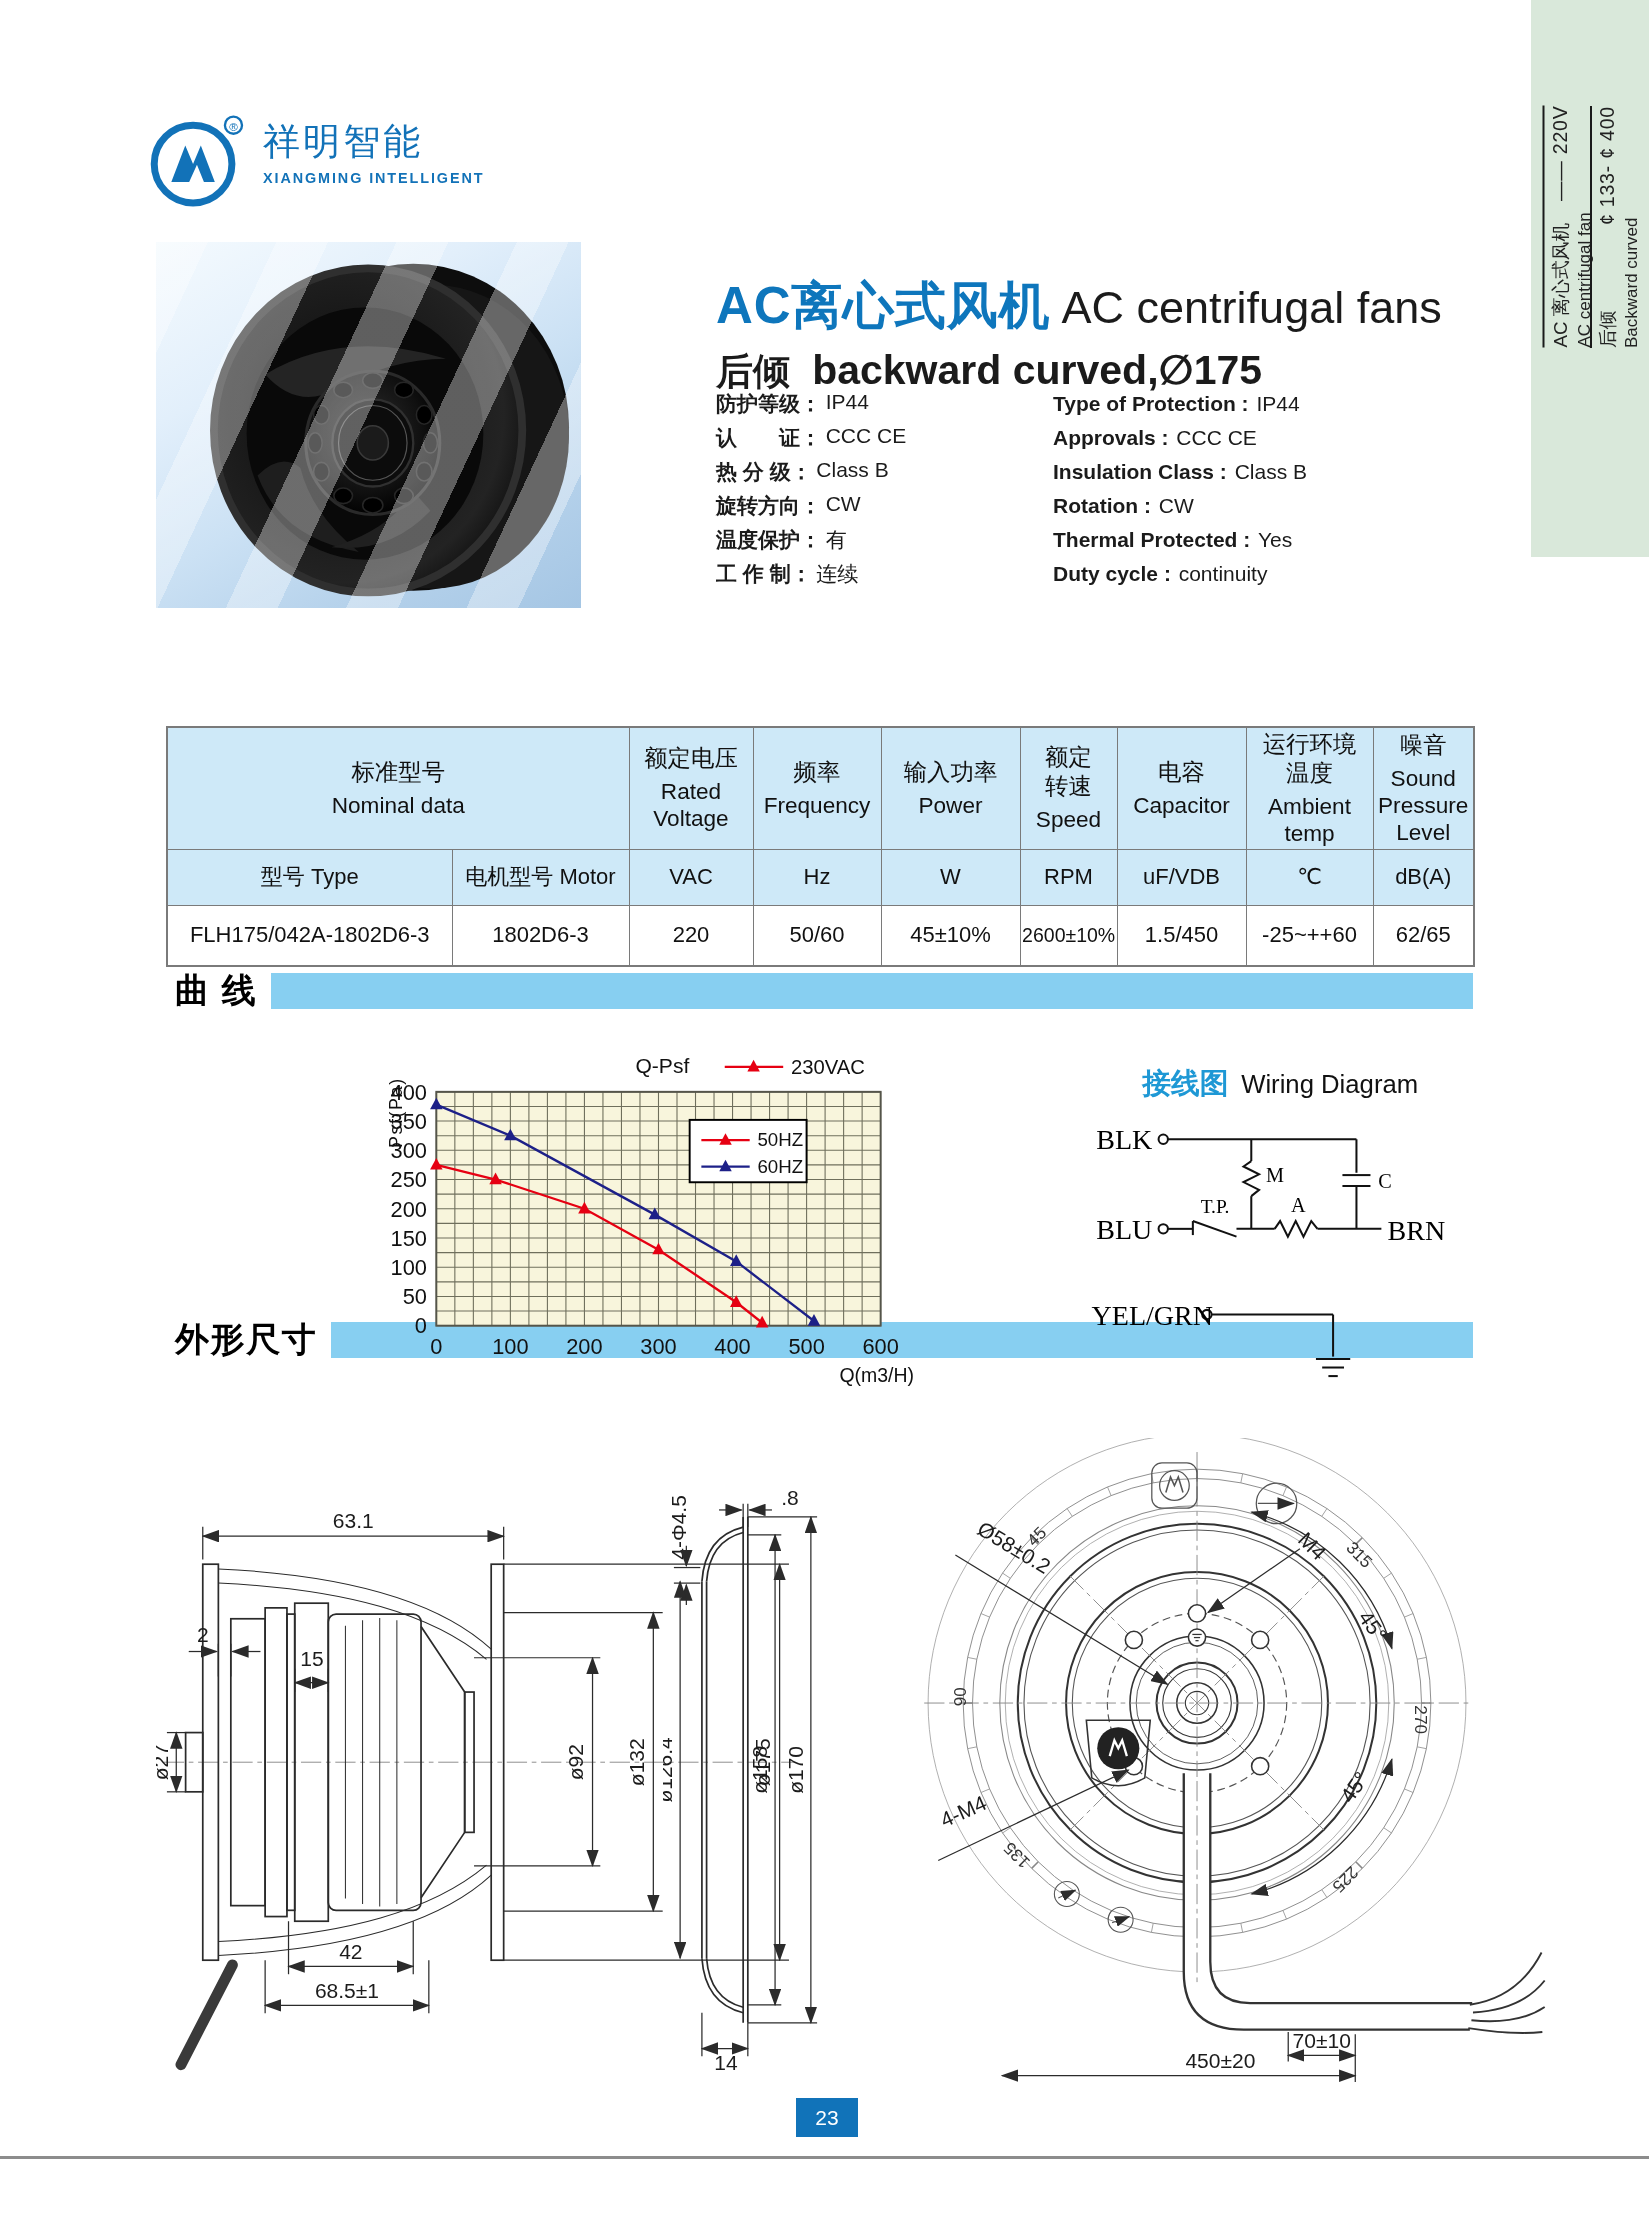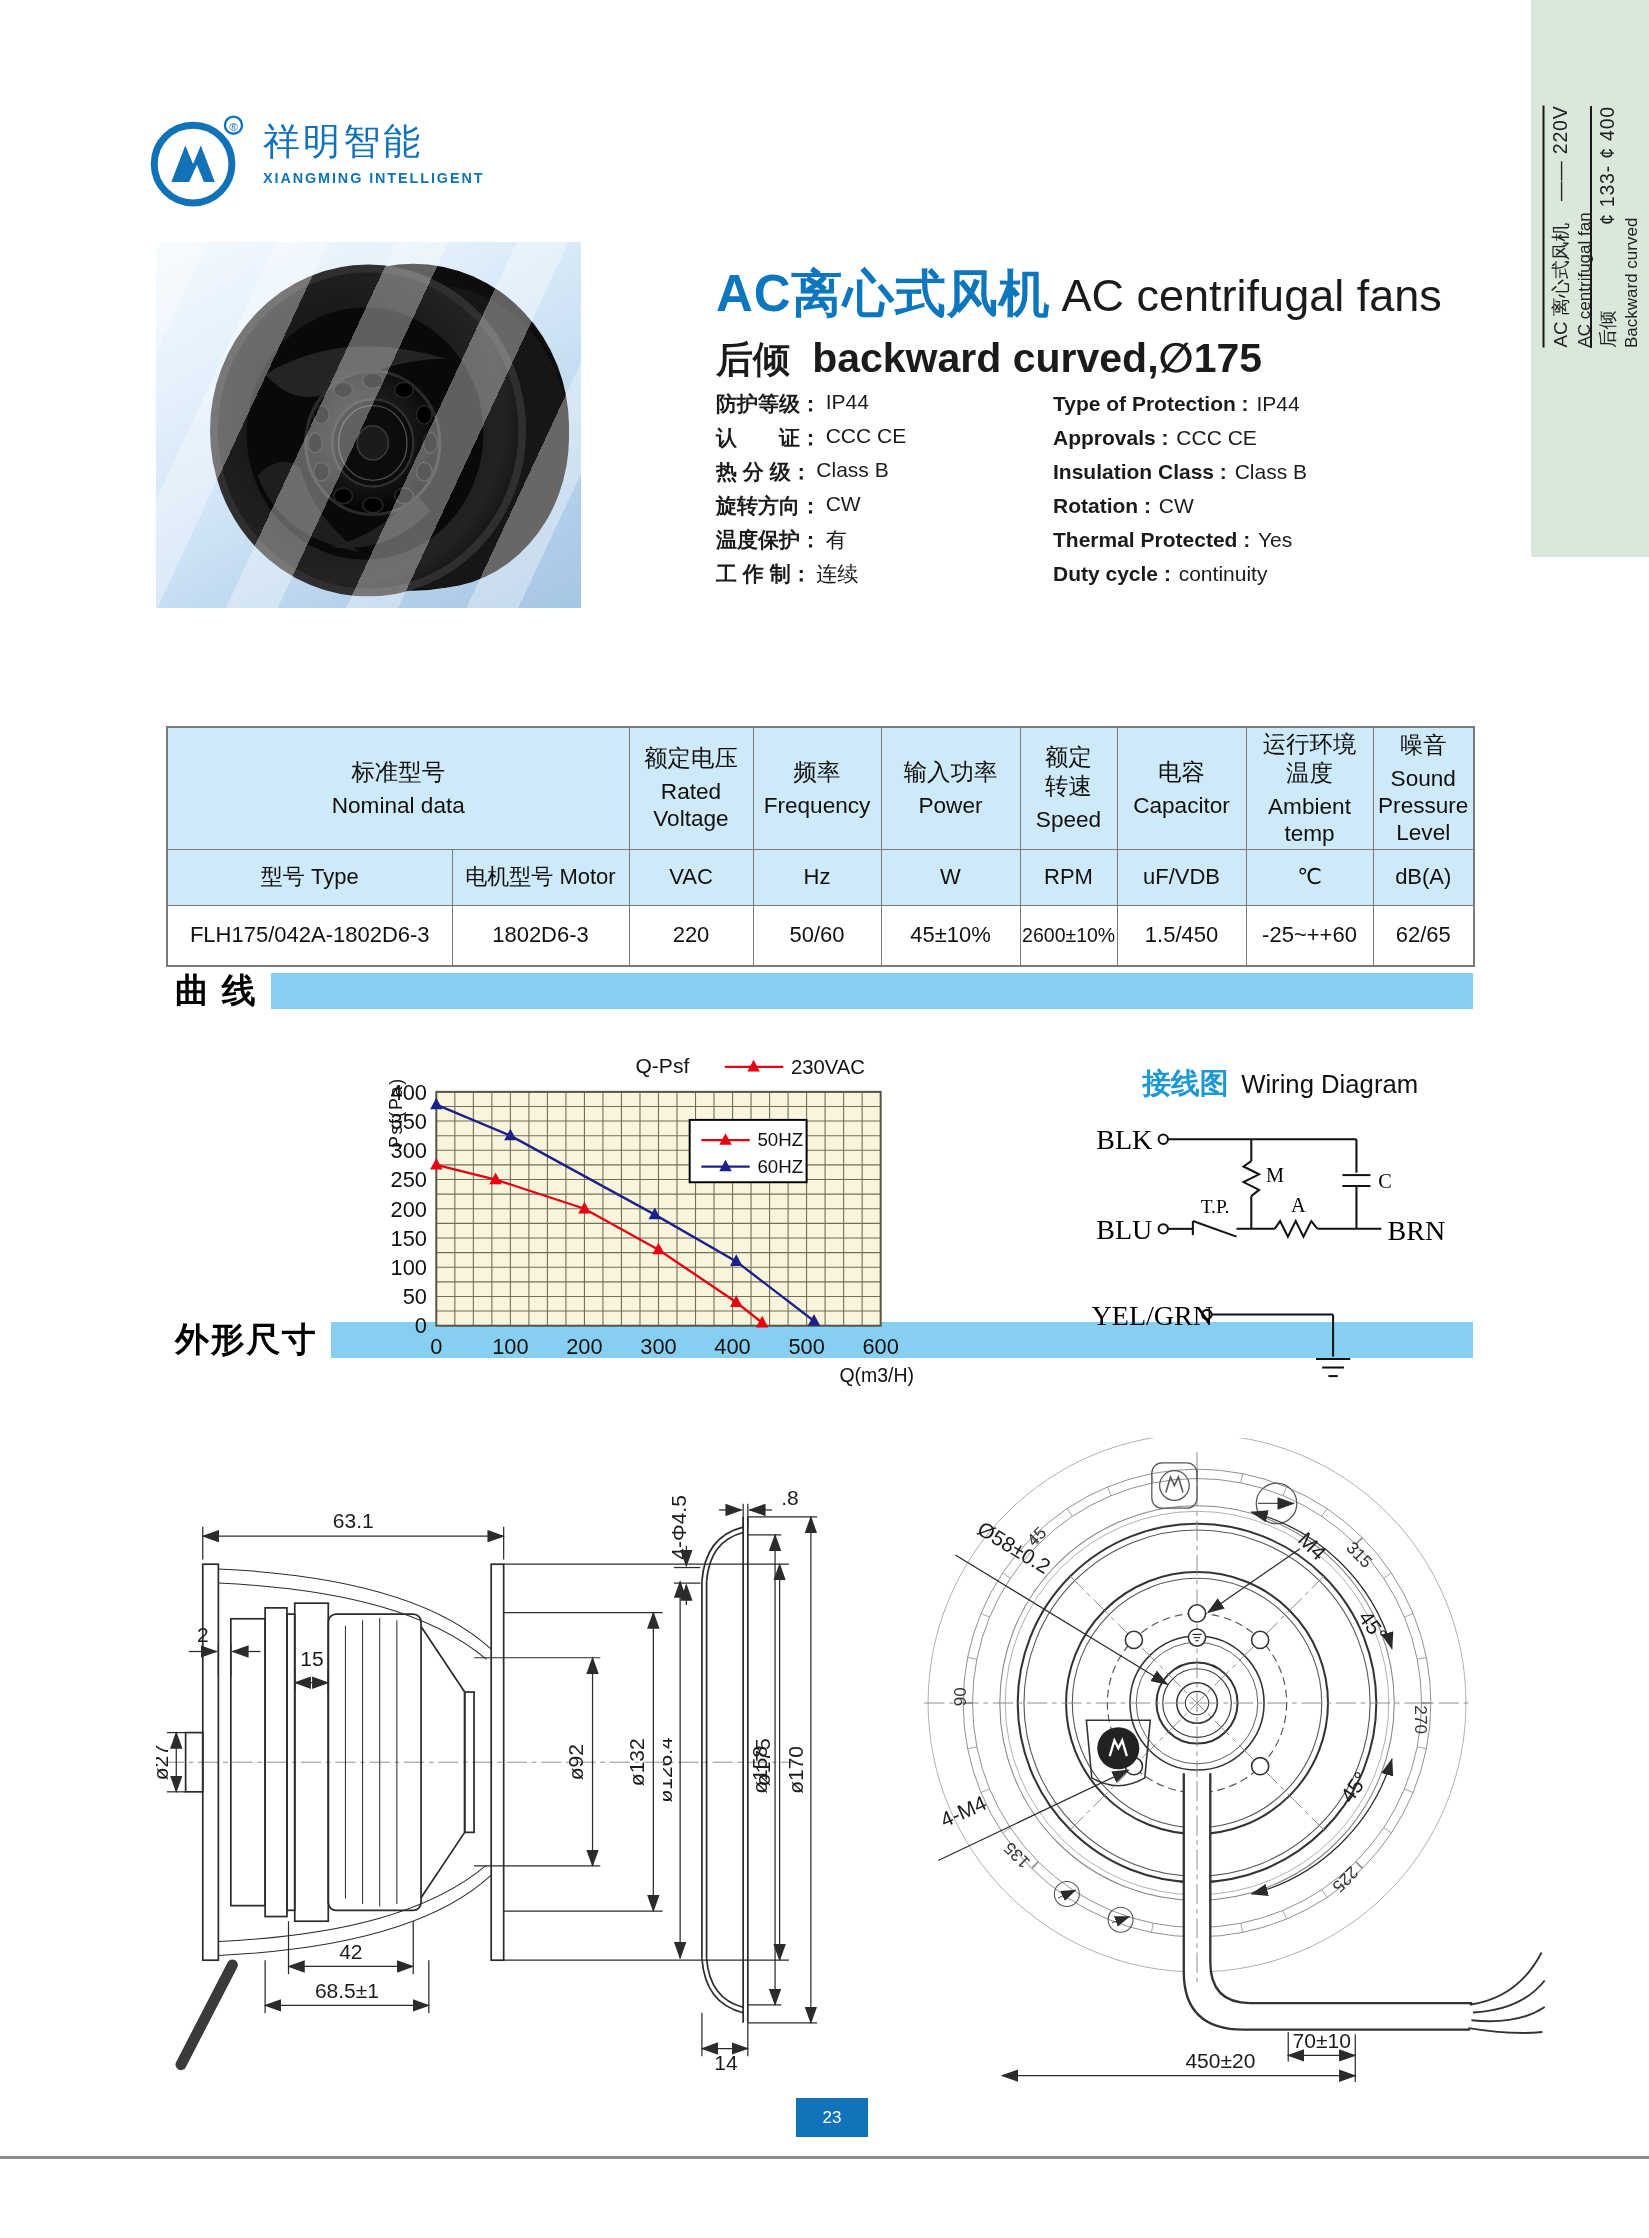--- a/index.html
+++ b/index.html
@@ -25,21 +25,21 @@
   .brand .txt{margin-left:14px;padding-top:9.4px}
   .brand .cn{font-size:37px;font-weight:normal;color:#1272B8;letter-spacing:3.1px}
   .brand .en{font-size:14.4px;font-weight:bold;color:#1272B8;letter-spacing:1.9px;margin-top:3.1px}
 
   
   .photo{position:absolute;left:156px;top:242px;width:425px;height:366px;
     background:linear-gradient(150deg,#f4fafe 0%,#e2effb 30%,#cbe1f4 55%,#b3d0ea 80%,#a5c6e4 100%)}
   .photo .streak{position:absolute;inset:0;background:repeating-linear-gradient(115deg,rgba(255,255,255,.35) 0 47px,rgba(255,255,255,0) 47px 109px)}
 
   
-  .titleblock{position:absolute;left:716px;top:260px;width:772px}
+  .titleblock{position:absolute;left:716px;top:272px;width:772px}
   .t1 .cn{font-size:51px;font-weight:bold;color:var(--accent-blue);letter-spacing:0.8px}
   .t1 .en{font-size:45px;font-weight:500;color:#1b1b1b;margin-left:7.8px}
   .t2{margin-top:4.7px}
   .t2 .cn{font-size:37px;font-weight:bold;color:#1b1b1b}
   .t2 .en{font-size:41px;font-weight:600;color:#1b1b1b;margin-left:18.7px}
   .specs{position:absolute;left:716px;top:387px;width:772px}
   .spec-row{display:flex;height:34px;align-items:center;font-size:21px}
   .spec-cn{width:337px;display:flex}
   .spec-cn .l{font-weight:bold;color:#1b1b1b}
   .spec-cn .v{color:#1b1b1b;margin-left:4.7px}
@@ -78,22 +78,22 @@
   .dw-mid{position:absolute;left:663px;top:1458px}
   .dw-right{position:absolute;left:924px;top:1438px}
   .ol{stroke:#2b2b2b;stroke-width:2.2;fill:none}
   .ol2{stroke:#2b2b2b;stroke-width:1.3;fill:none}
   .dl{stroke:#2b2b2b;stroke-width:1.6;fill:none}
   .cl{stroke:#888;stroke-width:1.2;fill:none;stroke-dasharray:26 6 6 6}
   .dt{font-size:27px;fill:#1c1c1c}
   .dts{font-size:22px;fill:#333}
 
   
-  .page-badge{position:absolute;left:796px;top:2098px;width:72px;height:39px;background:var(--page-badge);
-    color:#fff;font-size:17px;display:flex;align-items:center;justify-content:center}
+  .page-badge{position:absolute;left:796px;top:2098px;width:62px;height:39px;background:var(--page-badge);
+    color:#fff;font-size:21px;display:flex;align-items:center;justify-content:center}
   .footer-line{position:absolute;left:0;top:2156px;width:1649px;height:3.1px;background:#8c8c8c}
 </style>
 </head>
 <body>
 
 <div class="page">
 
   <div class="sidebar"></div>
   <div class="side-group sg1">
     <div class="ln1">

